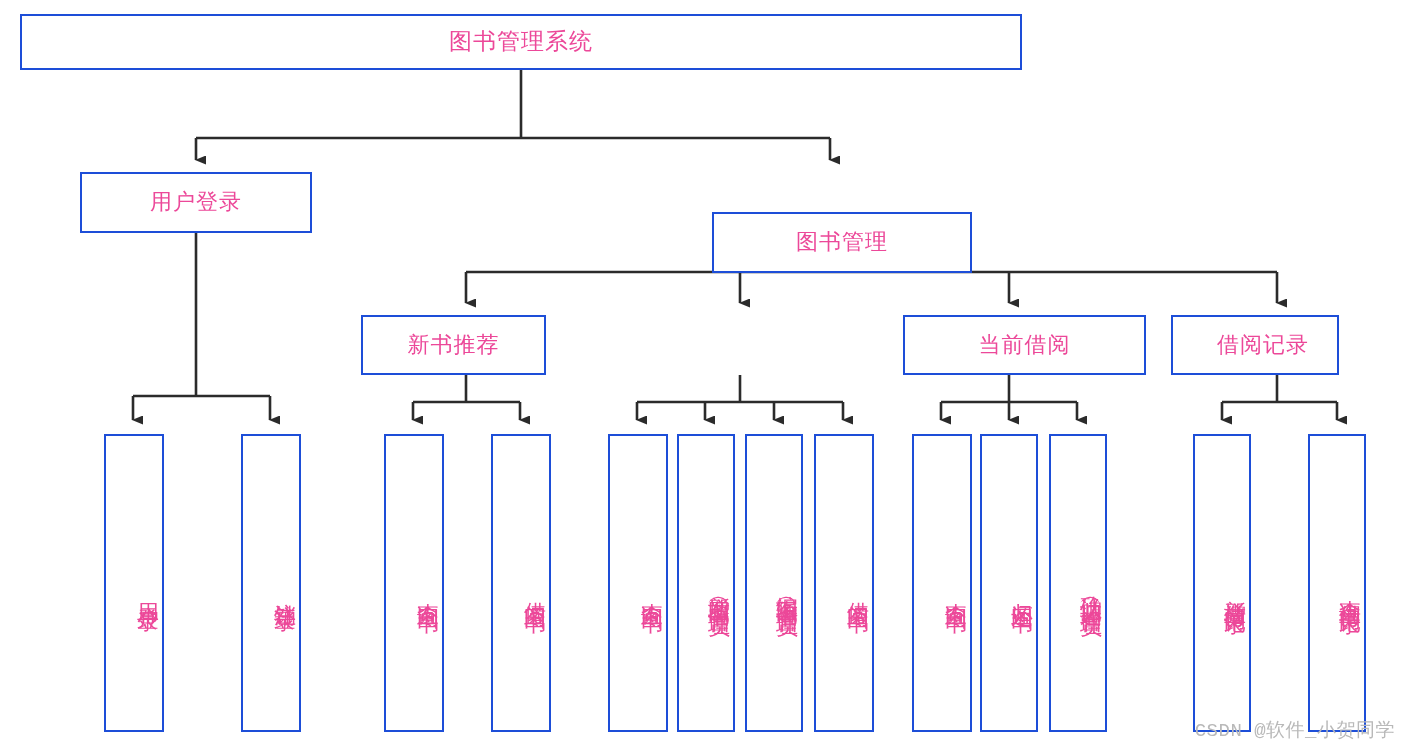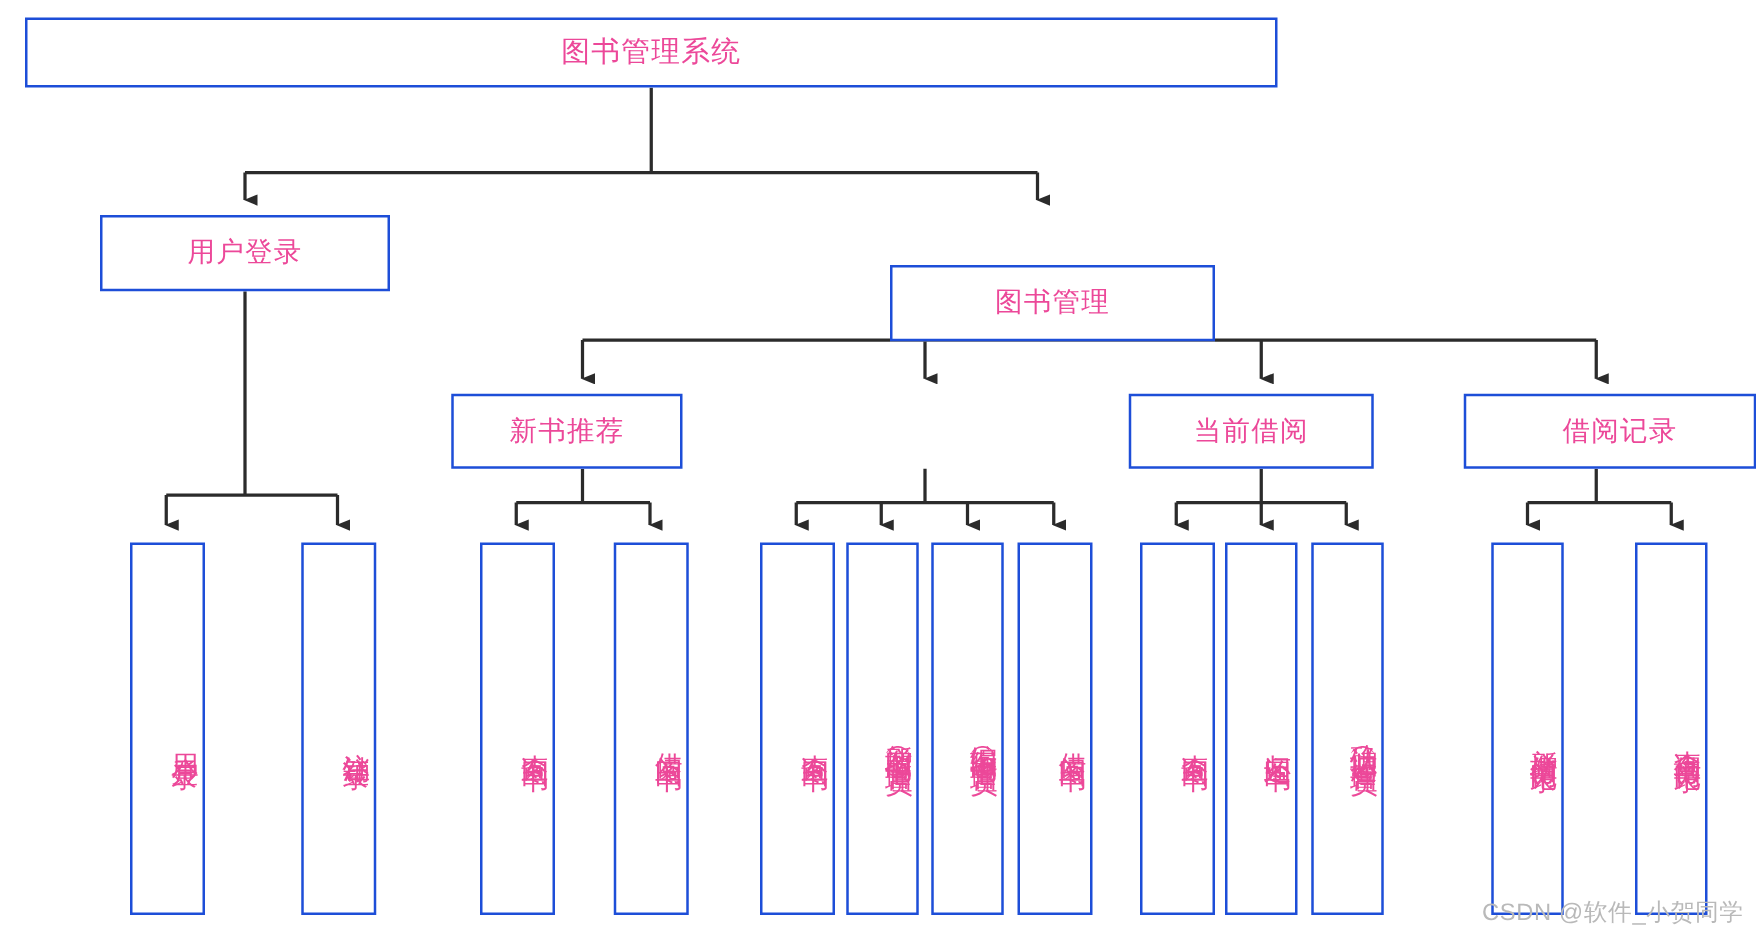--- a/index.html
+++ b/index.html
@@ -61,21 +61,21 @@
     display: block;
   }
   .watermark {
     position: absolute;
     right: 10px;
     bottom: 4px;
     font-size: 19px;
     color: #b9b9b9;
     letter-spacing: 0.5px;
     white-space: nowrap;
-    font-family: Liberation Sans, sans-serif;
+    font-family: Liberation Mono, monospace;
   }
 </style>
 </head>
 <body>
 
 <div id="canvas">
 
   <svg class="wires" viewBox="0 0 1405 747" xmlns="http://www.w3.org/2000/svg">
     <defs>
       <marker id="arrow" markerWidth="9" markerHeight="11" refX="4.5" refY="10" orient="auto" markerUnits="userSpaceOnUse">
@@ -135,24 +135,24 @@
   <div class="node horiz" style="left:80px; top:172px; width:232px; height:61px;">
     <span>用户登录</span>
   </div>
   <div class="node horiz" style="left:712px; top:172px; width:260px; height:61px;margin-top:40px;">
     <span>图书管理</span>
   </div>
 
   <div class="node horiz" style="left:361px; top:315px; width:185px; height:60px;">
     <span>新书推荐</span>
   </div>
-  <div class="node horiz" style="left:903px; top:315px; width:196px; height:60px;">
+  <div class="node horiz" style="left:903px; top:315px; width:243px; height:60px;">
     <span>当前借阅</span>
   </div>
-  <div class="node horiz" style="left:1171px; top:315px; width:234px; height:60px;padding-left:16px;">
+  <div class="node horiz" style="left:1171px; top:315px; width:168px; height:60px;padding-left:16px;">
     <span>借阅记录</span>
   </div>
 
   <div class="node vert" style="left:104px; top:434px; width:60px; height:298px;">
     <span>用户登录</span>
   </div>
   <div class="node vert" style="left:241px; top:434px; width:60px; height:298px;">
     <span>注销登录</span>
   </div>
 

